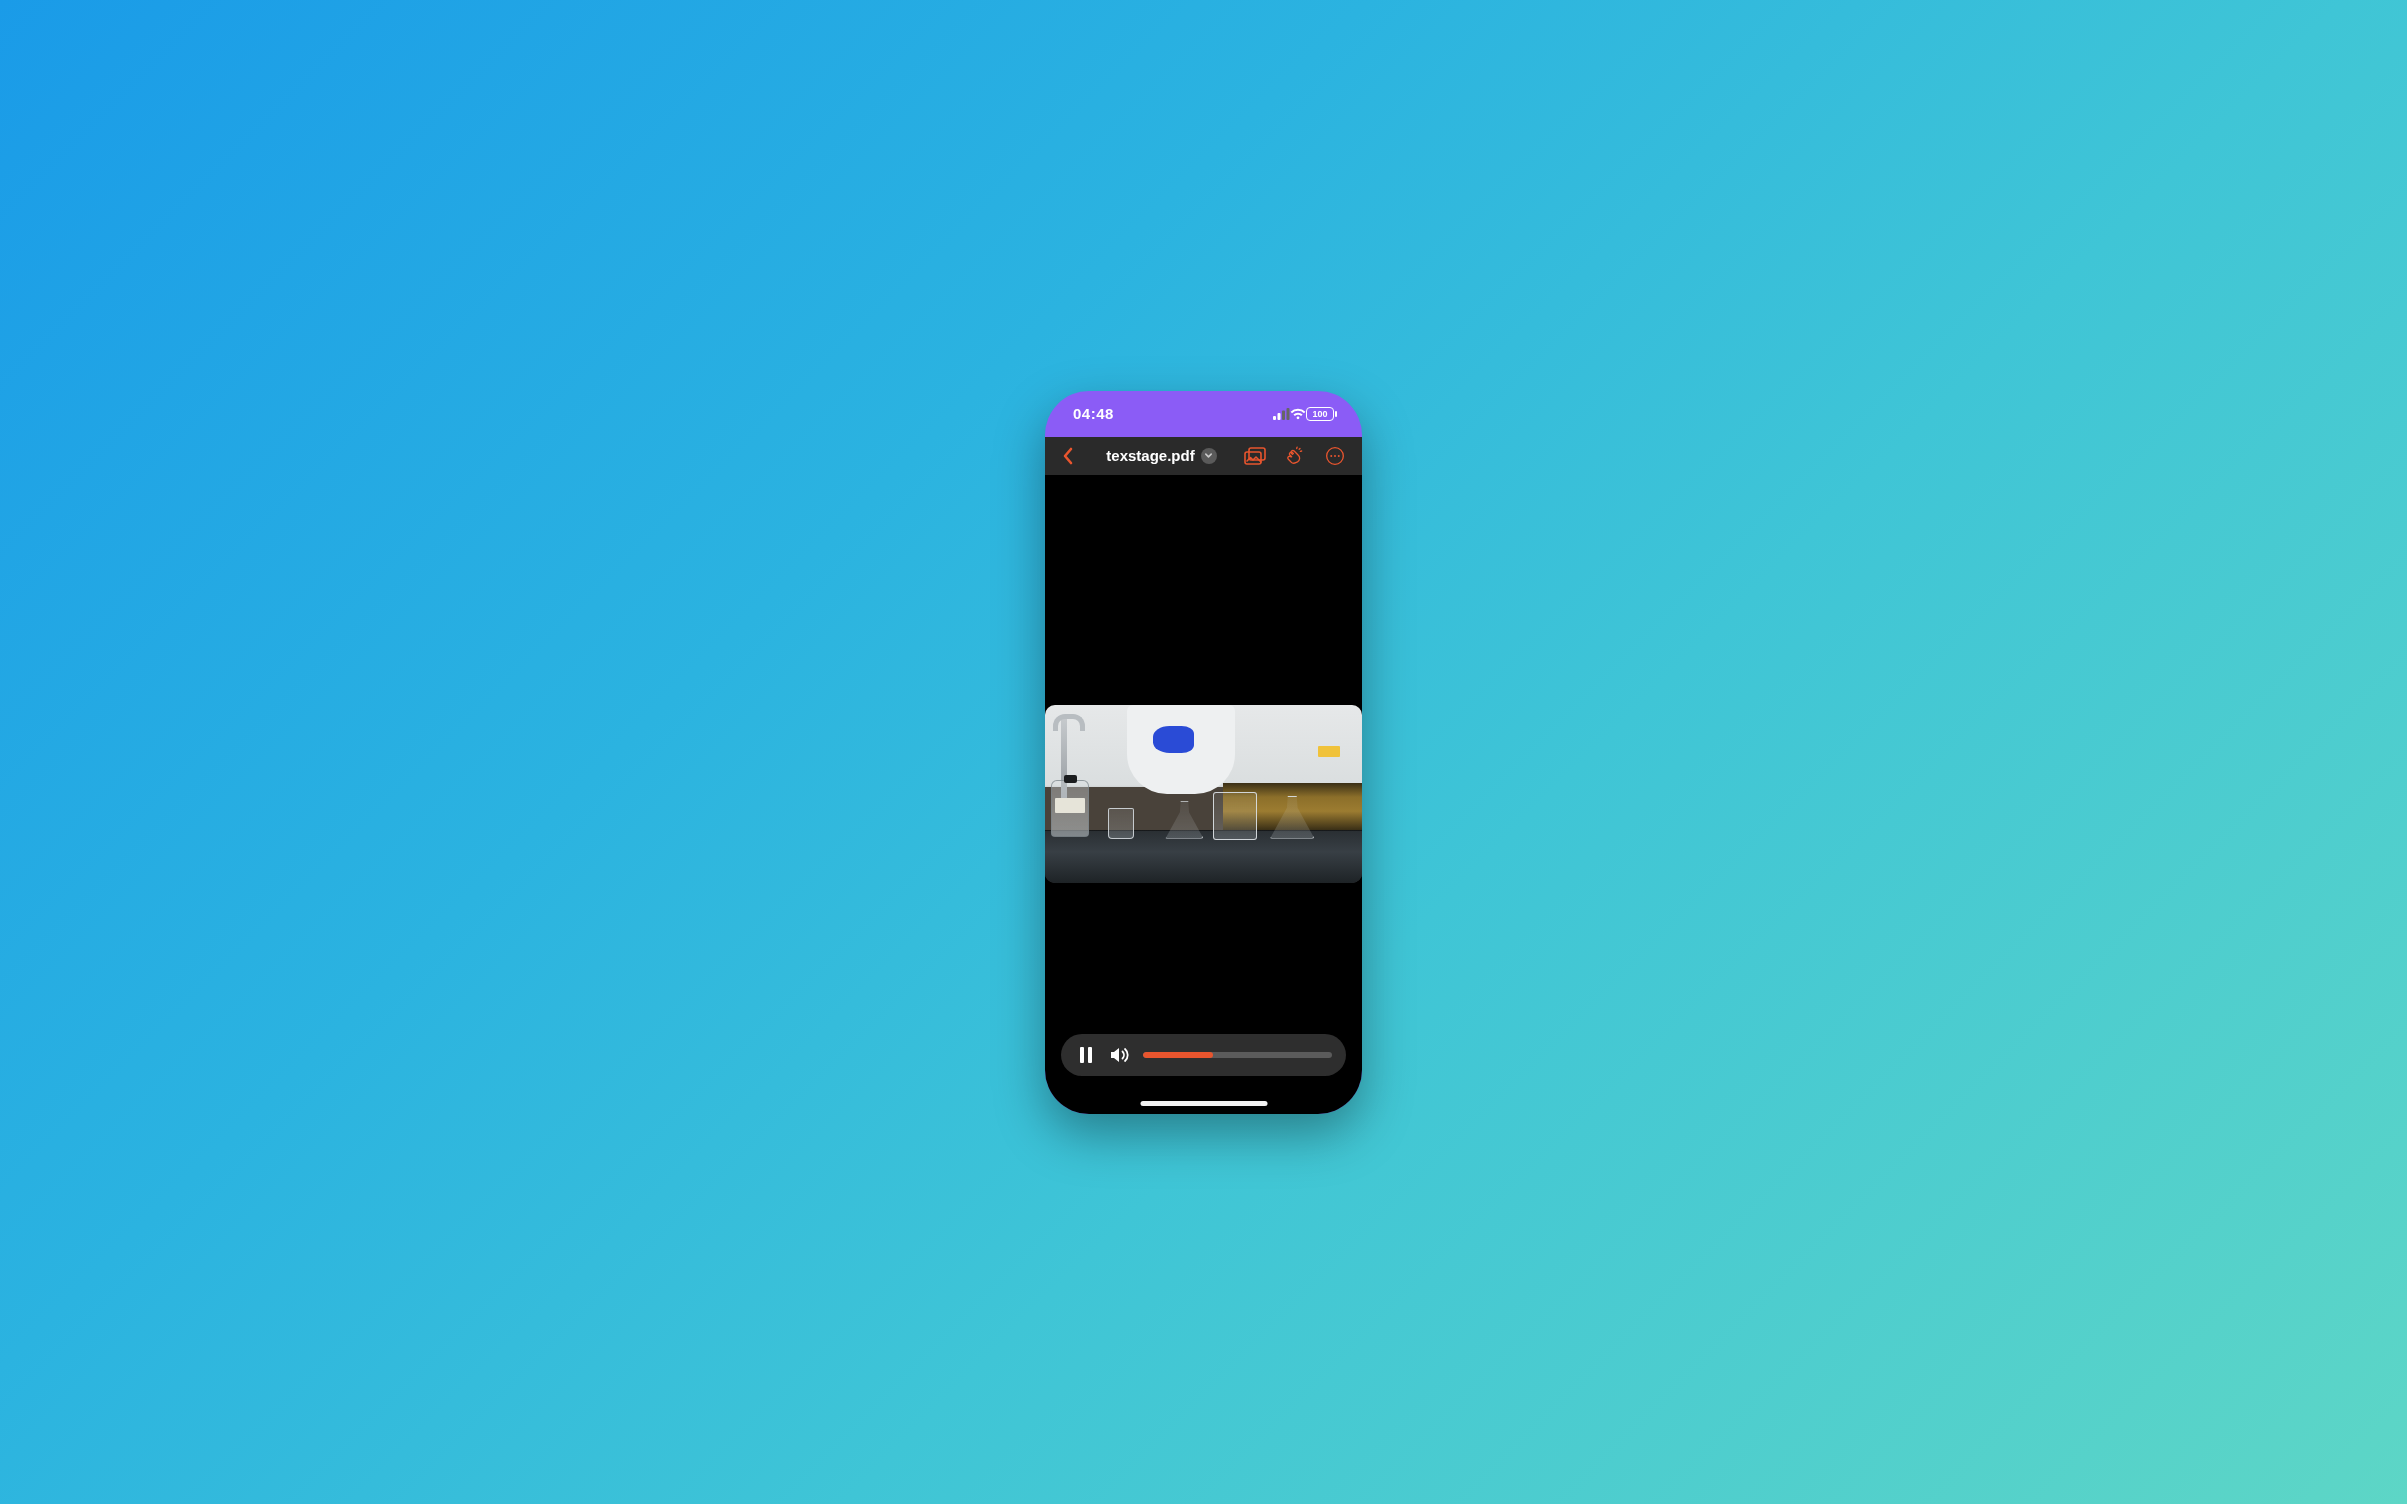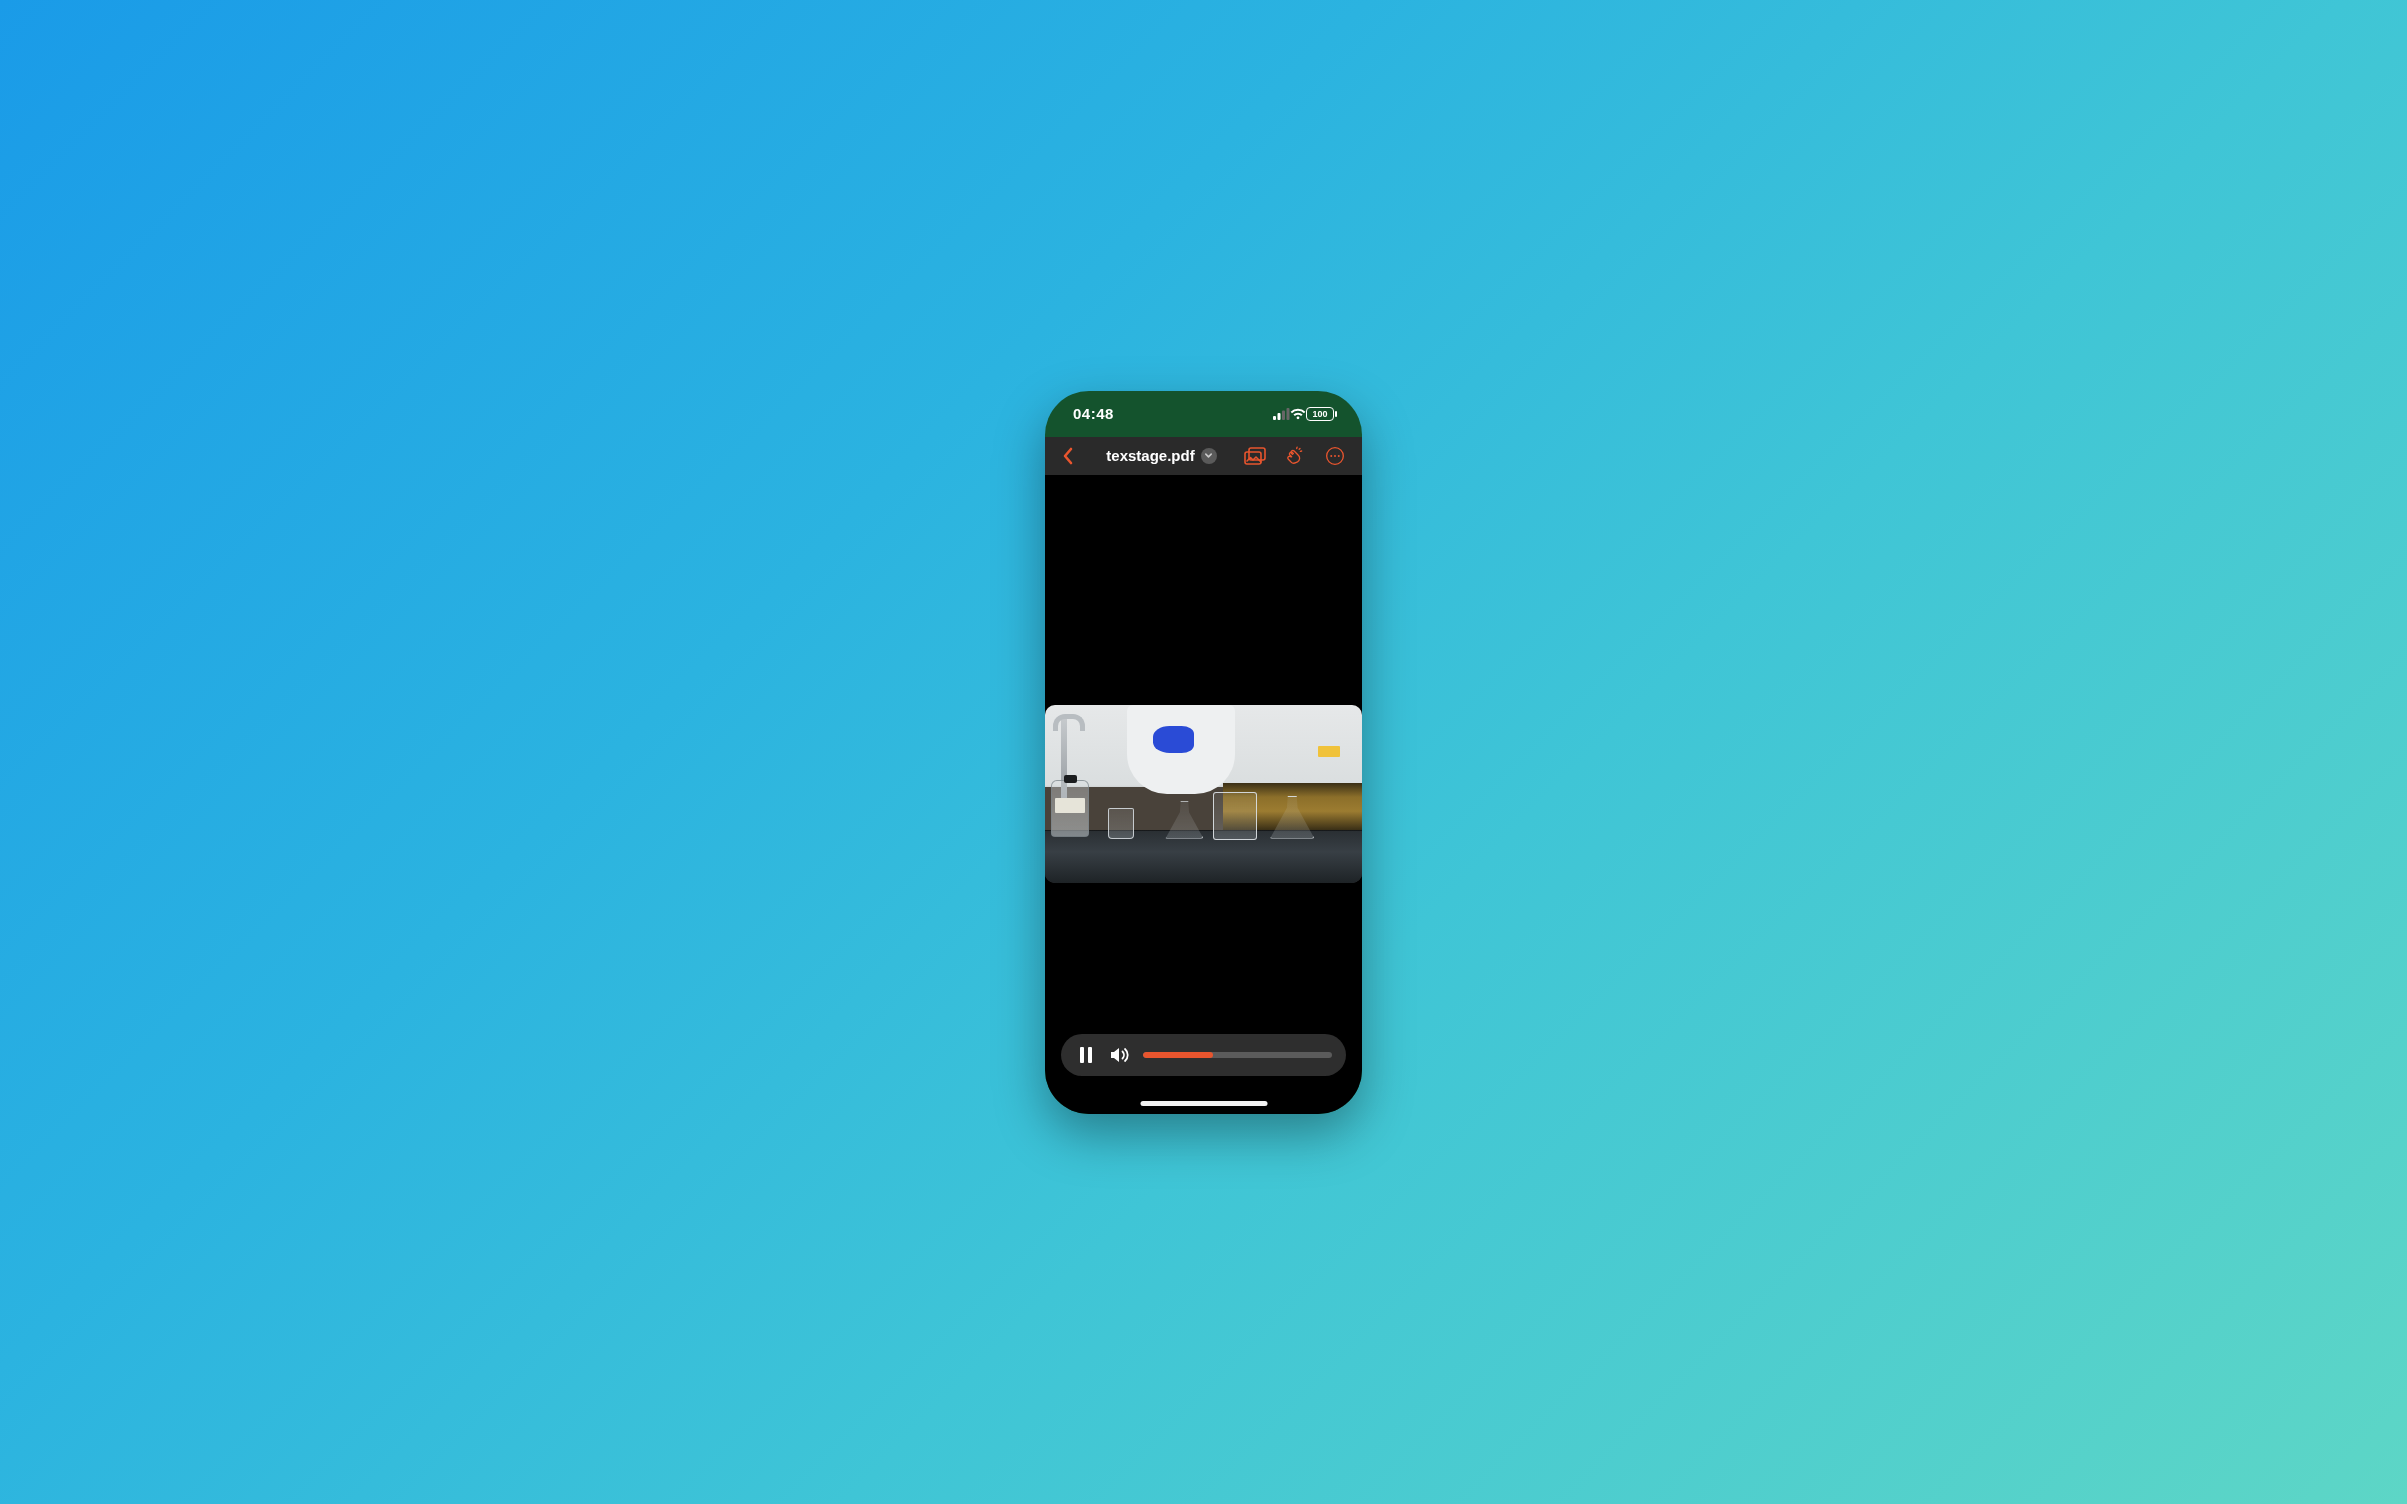--- a/index.html
+++ b/index.html
@@ -8,21 +8,21 @@
     font-family: -apple-system, "SF Pro Text", "Helvetica Neue", Arial, sans-serif;
     background: linear-gradient(135deg, #1a9be8 0%, #2bb3e0 35%, #3fc5d6 60%, #5dd6c6 100%);
     display: flex;
     align-items: center;
     justify-content: center;
     min-height: 100%;
   }
   .phone {
     width: 317px;
     height: 723px;
-    background: #14532d;
+    background: #8b5cf6;
     border-radius: 44px;
     box-shadow: 0 20px 50px rgba(0,0,0,.35);
     position: relative;
     overflow: hidden;
     display: flex;
     flex-direction: column;
   }
   
   .status-bar {
     height: 46px;

